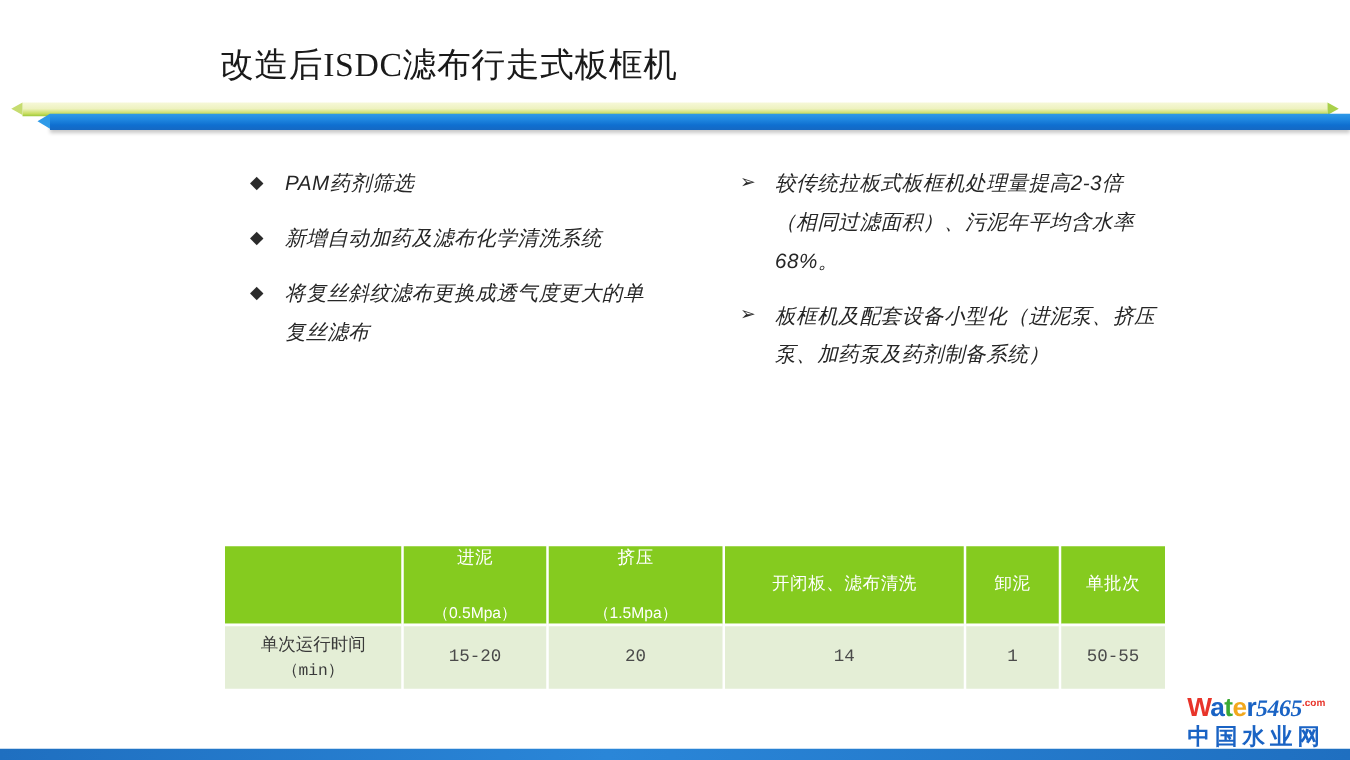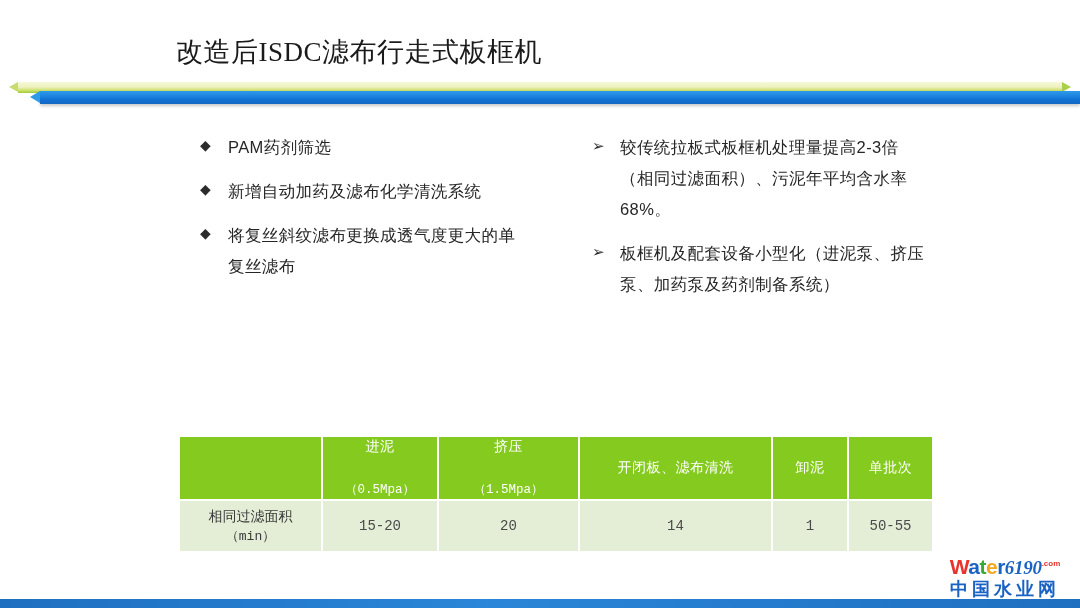--- a/index.html
+++ b/index.html
@@ -114,21 +114,21 @@
   }
   .bullet-marker {
     flex: 0 0 auto;
     width: 28px;
     font-size: 14px;
     color: #2b2b2b;
     line-height: 1.88;
     text-align: left;
   }
   .col-right .bullet-marker { font-size: 15px; }
-  .bullet-text { flex: 1 1 auto; }
+  .bullet-text { flex: 1 1 auto; font-style: italic; }
 
   
   .data-table {
     position: absolute;
     left: 178px;
     top: 437px;
     width: 748px;
     border-collapse: separate;
     border-spacing: 2px 0;
     table-layout: fixed;
@@ -142,21 +142,21 @@
     height: 53px;
     vertical-align: middle;
     text-align: center;
     font-family: "Liberation Serif", "DejaVu Serif", serif;
     letter-spacing: 0.5px;
   }
   .data-table th.blank-head { background: #85cb1f; }
   .data-table th .sub {
     display: block;
     font-size: 12.5px;
-    font-family: Liberation Mono, monospace;
+    font-family: Liberation Sans, sans-serif;
     letter-spacing: 0;
     margin-top: 24px;
   }
   .data-table td {
     background: #e4eed6;
     color: #3a3a3a;
     font-size: 14px;
     line-height: 1.5;
     height: 52px;
     vertical-align: middle;
@@ -314,32 +314,32 @@
           <span>卸泥</span>
         </th>
         <th>
           <span>单批次</span>
         </th>
       </tr>
     </thead>
     <tbody>
       <tr>
         <td class="rowhead">
-          <span>相同过滤面积</span>
+          <span>单次运行时间</span>
           <span class="sub">（min）</span>
         </td>
         <td class="numeric">15-20</td>
         <td class="numeric">20</td>
         <td class="numeric">14</td>
         <td class="numeric">1</td>
         <td class="numeric">50-55</td>
       </tr>
     </tbody>
   </table>
 
   <div class="watermark">
-    <div class="wm-top"><span class="l1">W</span><span class="l2">a</span><span class="l3">t</span><span class="l4">e</span><span class="l5">r</span><span class="wm-num">6190</span><span class="wm-dotcom">.com</span></div>
+    <div class="wm-top"><span class="l1">W</span><span class="l2">a</span><span class="l3">t</span><span class="l4">e</span><span class="l5">r</span><span class="wm-num">5465</span><span class="wm-dotcom">.com</span></div>
     <div class="wm-cn">中国水业网</div>
   </div>
 
   <div class="bottom-strip"></div>
 
 </div>
 
 </body></html>

